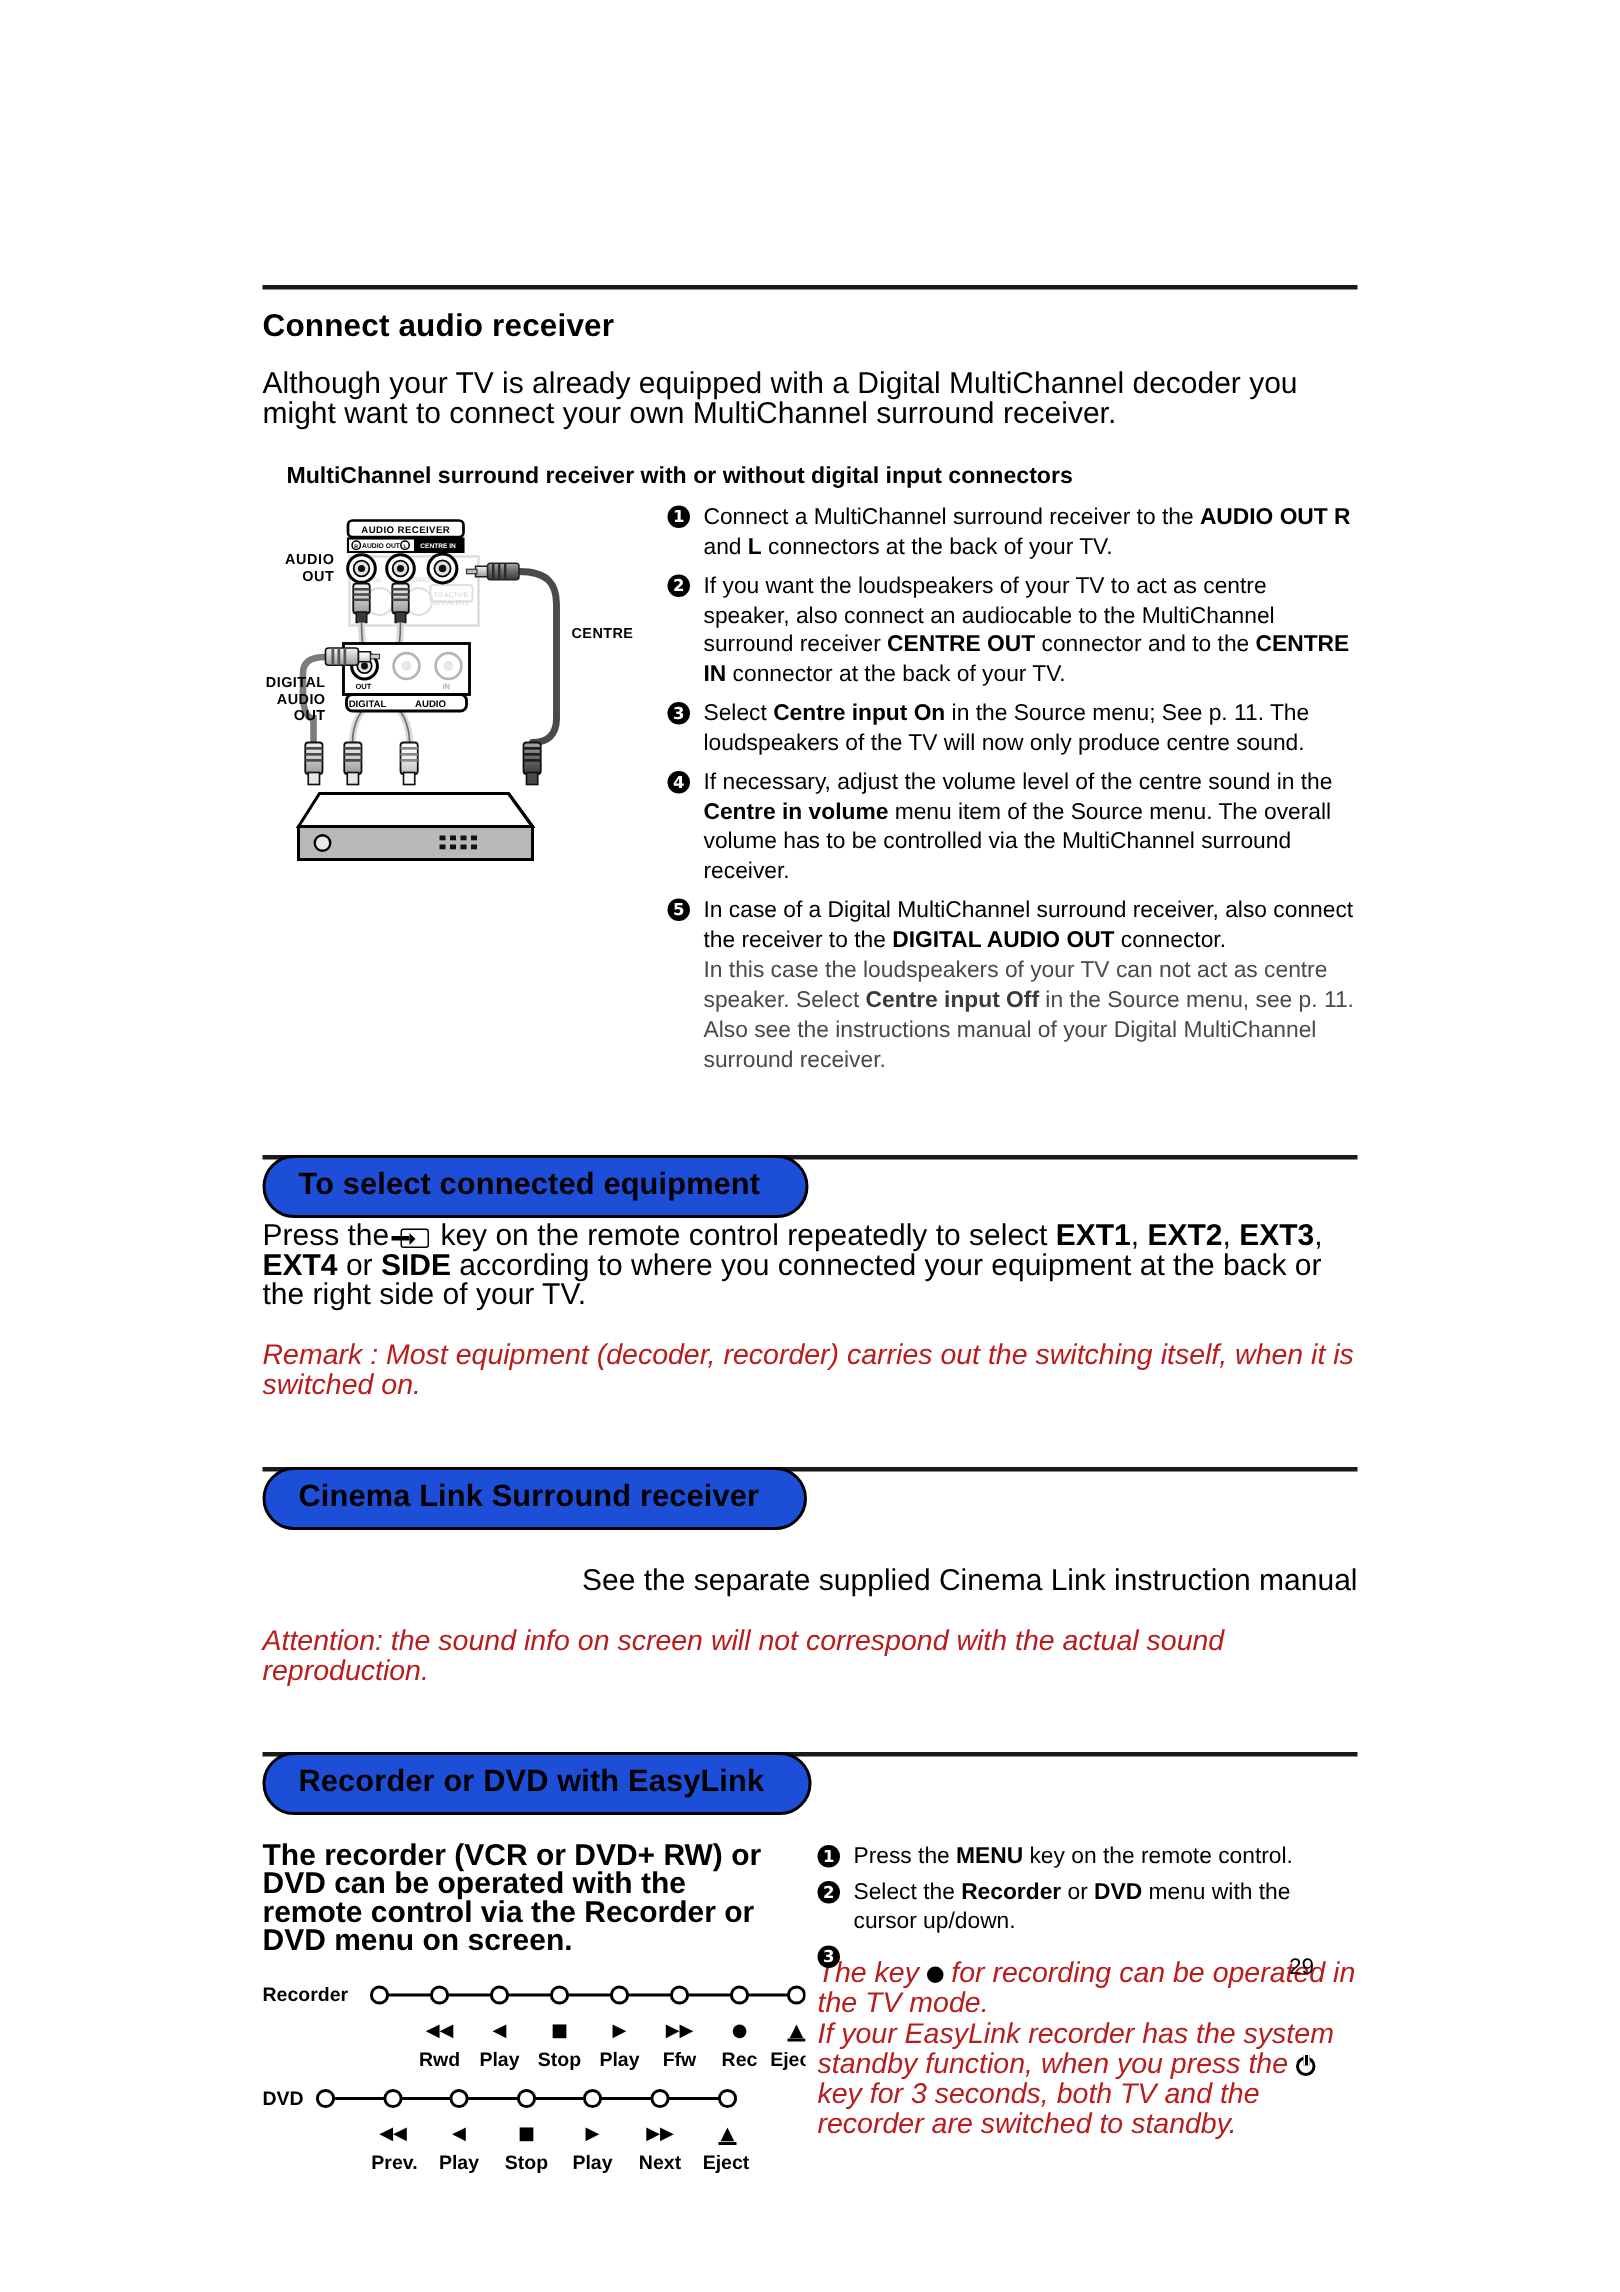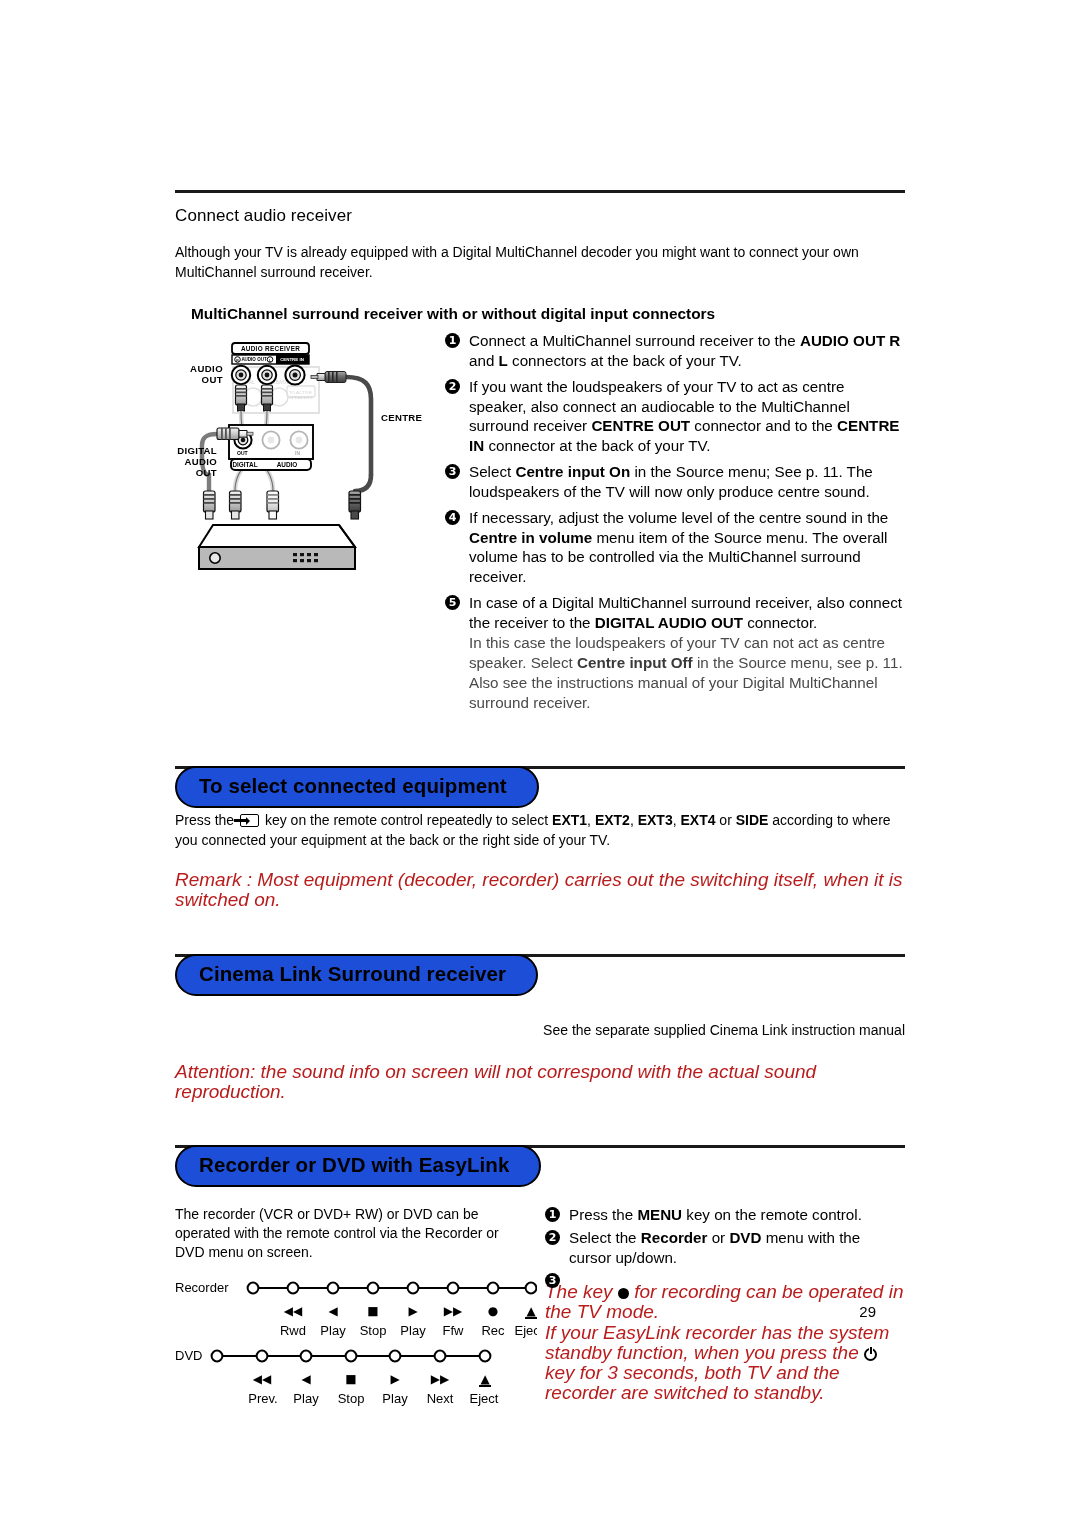--- a/index.html
+++ b/index.html
@@ -23,22 +23,22 @@
 
   
   .hrule {
     width: 730px;
     height: 3px;
     background: #1a1a1a;
   }
 
   
   .plain-heading {
-    font-size: 17px;
-    font-weight: normal;
+    font-size: 21px;
+    font-weight: bold;
     letter-spacing: .1px;
     margin-top: 13px;
   }
 
   
   .pill-wrap { position: relative; }
   .pill {
     display: inline-block;
     border: 2.2px solid #000;
     border-radius: 26px;
@@ -46,21 +46,21 @@
     background: #1d4ed8;
     font-size: 20.5px;
     font-weight: bold;
     letter-spacing: .1px;
     position: relative;
     top: -3px;
   }
 
   
   .body {
-    font-size: 14px;
+    font-size: 20px;
     line-height: 19.5px;
   }
   .body.tight { line-height: 19px; }
   .ital {
     font-style: italic;
     color: #b91c1c;
     font-size: 19px;
     line-height: 20px;
   }
   .sub-bold {
@@ -409,21 +409,21 @@
   <div class="body" style="margin-top:22px; padding-left:5px;text-align:right;">See the separate supplied Cinema Link instruction manual</div>
   <div class="ital" style="margin-top:21px;">Attention: the sound info on screen will not correspond with the actual sound reproduction.</div>
 
   <div class="hrule" style="margin-top:43px;"></div>
   <div class="pill-wrap">
     <span class="pill">Recorder or DVD with EasyLink</span>
   </div>
 
   <div class="cols" style="margin-top:15px;">
 
-    <div style="width:370px; flex:none;">
+    <div style="width:370px; flex:none;font-weight:bold;">
       <div class="body tight" style="width:352px;">The recorder (VCR or DVD+ RW) or DVD can be operated with the remote control via the Recorder or DVD menu on screen.</div>
 
       <div class="keyrow" style="margin-top:16px;">
         <svg width="362" height="62" viewBox="0 0 362 62">
           <text x="0" y="14" font-family="Liberation Sans, sans-serif" font-size="13">Recorder</text>
           <line x1="78" y1="10" x2="356" y2="10" stroke="#000" stroke-width="2"></line>
           <g fill="#fff" stroke="#000" stroke-width="2">
             <circle cx="78" cy="10" r="5.4"></circle>
               <circle cx="118" cy="10" r="5.4"></circle>
             <circle cx="158" cy="10" r="5.4"></circle>

